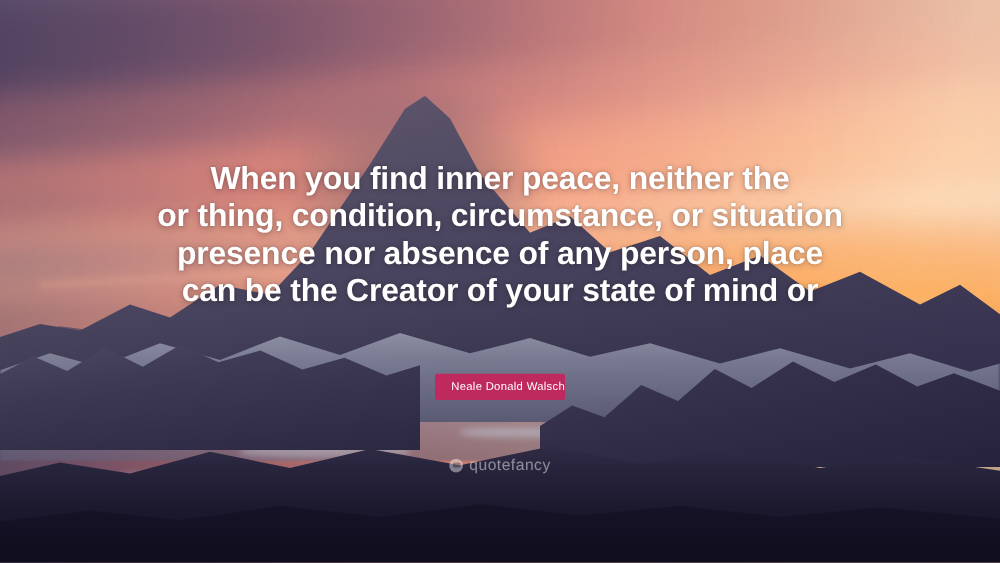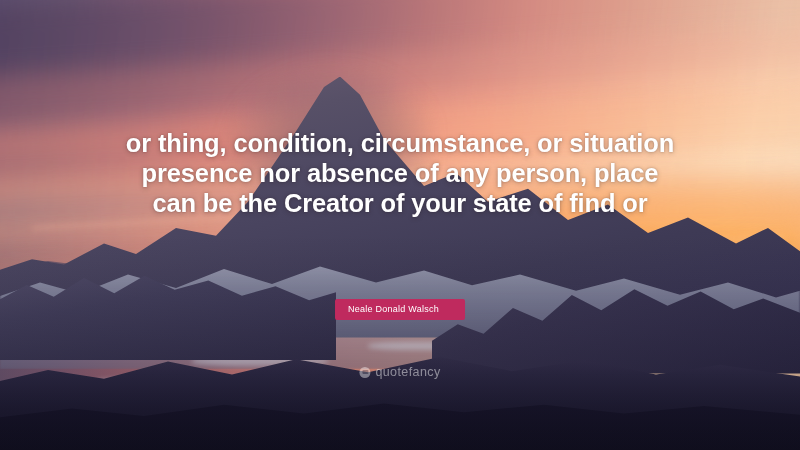--- a/index.html
+++ b/index.html
@@ -107,21 +107,21 @@
     white-space:nowrap;
   }
 
   .author-badge{
     position:absolute;left:50%;top:299px;transform:translateX(-50%);
     background:#bf2a5e;
     color:#ffffff;
     font-size:9px;
     font-weight:400;
     letter-spacing:.25px;
-    padding:5px 26px 6px 13px;
+    padding:5px 0 6px 13px;
     border-radius:2px;
     z-index:10;
     white-space:nowrap;
   }
 
   .watermark{
     position:absolute;left:50%;top:365px;transform:translateX(-50%);
     display:flex;align-items:center;gap:5px;
     z-index:10;opacity:.52;
   }
@@ -171,23 +171,24 @@
   <div class="snowpatch" style="left:83%;top:77%;width:14%;height:9px;"></div>
   <div class="snowpatch" style="left:12%;top:84%;width:20%;height:7px;"></div>
 
   <div class="leftmts"></div>
   <div class="rightmts"></div>
   <div class="fore"></div>
   <div class="fore2"></div>
   <div class="veil"></div>
 
   <div class="quote-block">
+    <div class="qline">When you find inner peace, neither the</div>
     <div class="qline">or thing, condition, circumstance, or situation</div>
     <div class="qline">presence nor absence of any person, place</div>
-    <div class="qline">can be the Creator of your state of find or</div>
+    <div class="qline">can be the Creator of your state of mind or</div>
   </div>
 
   <div class="author-badge">Neale Donald Walsch</div>
 
   <div class="watermark">
     <span class="wm-logo"></span>
     <span class="wm-text">quotefancy</span>
   </div>
 
 </div>

